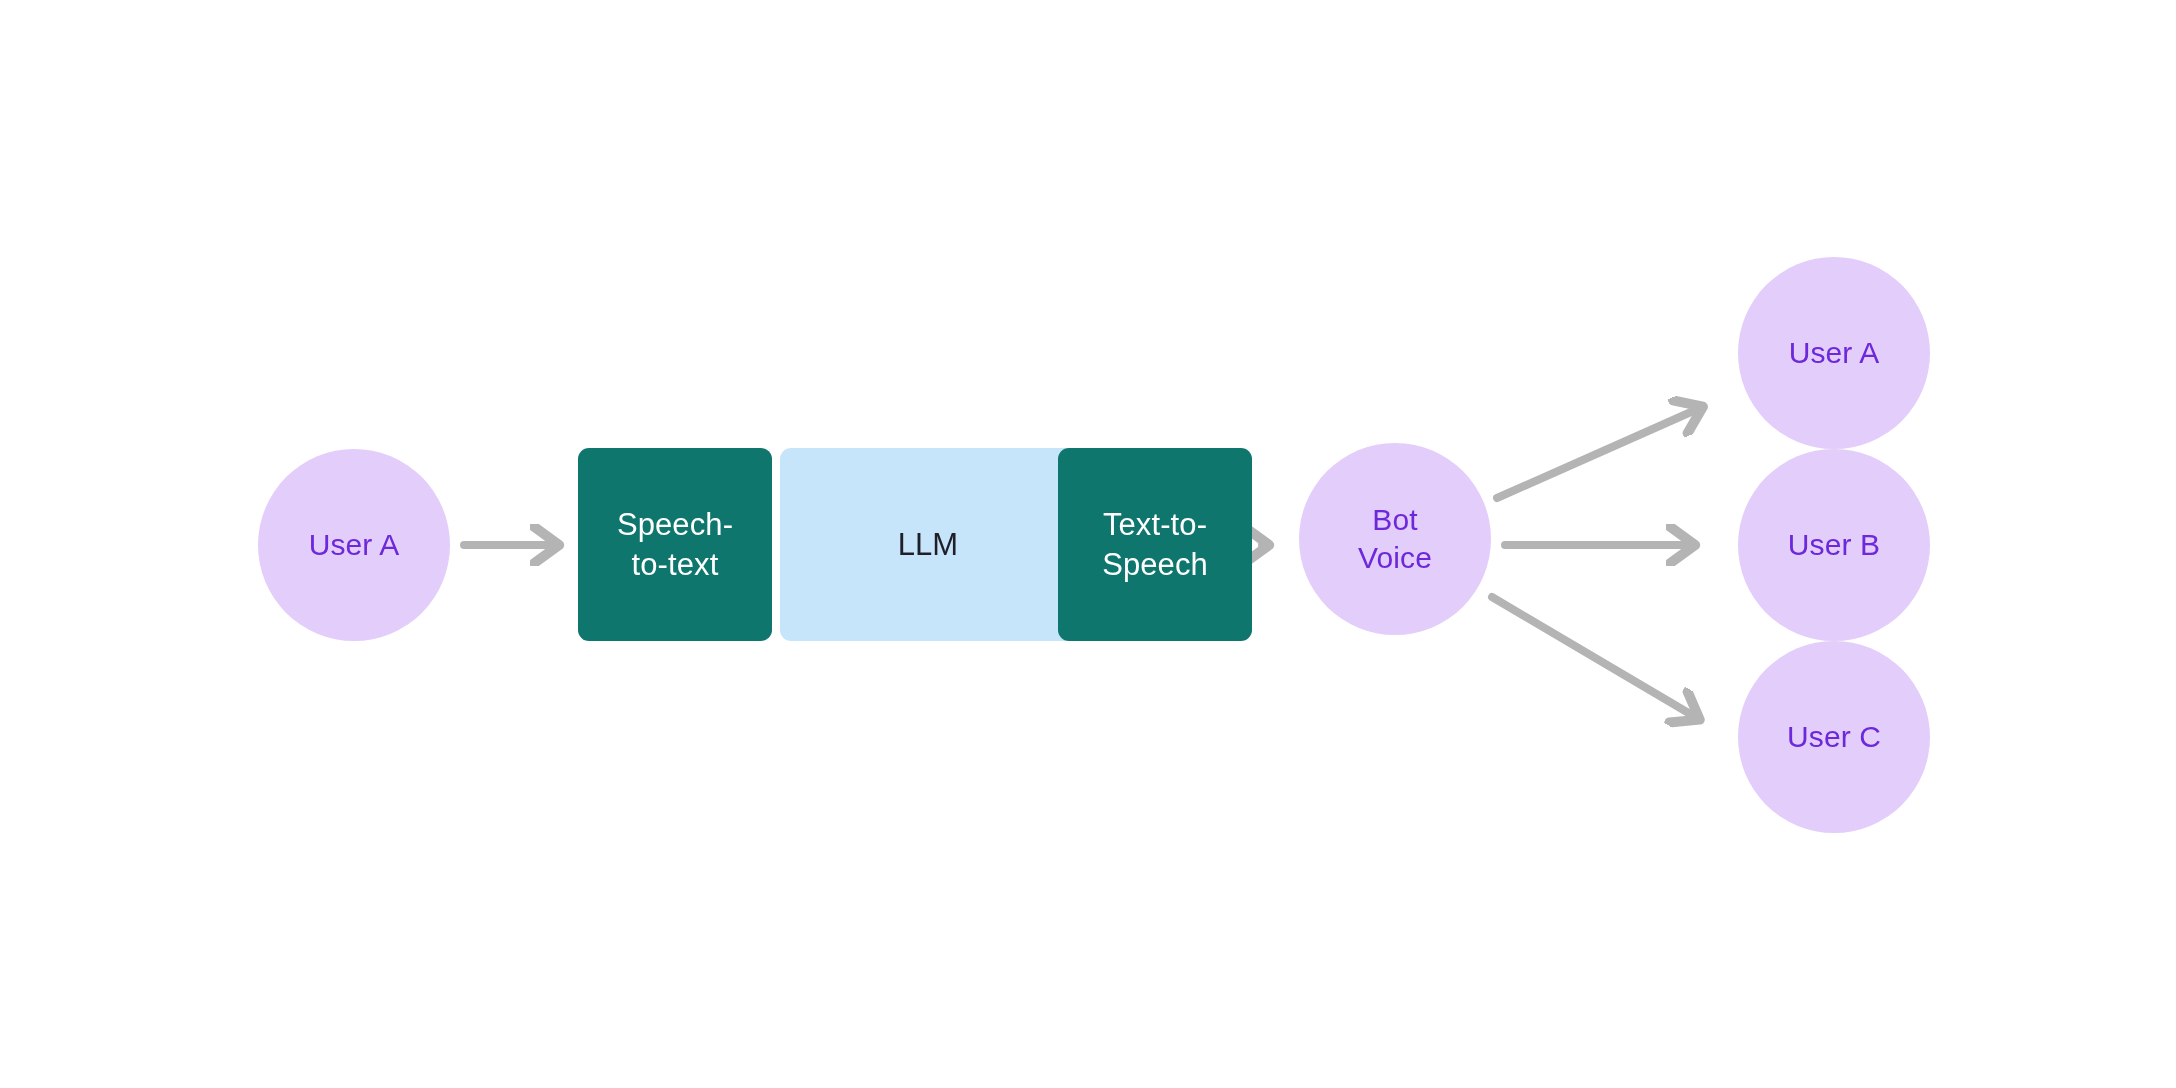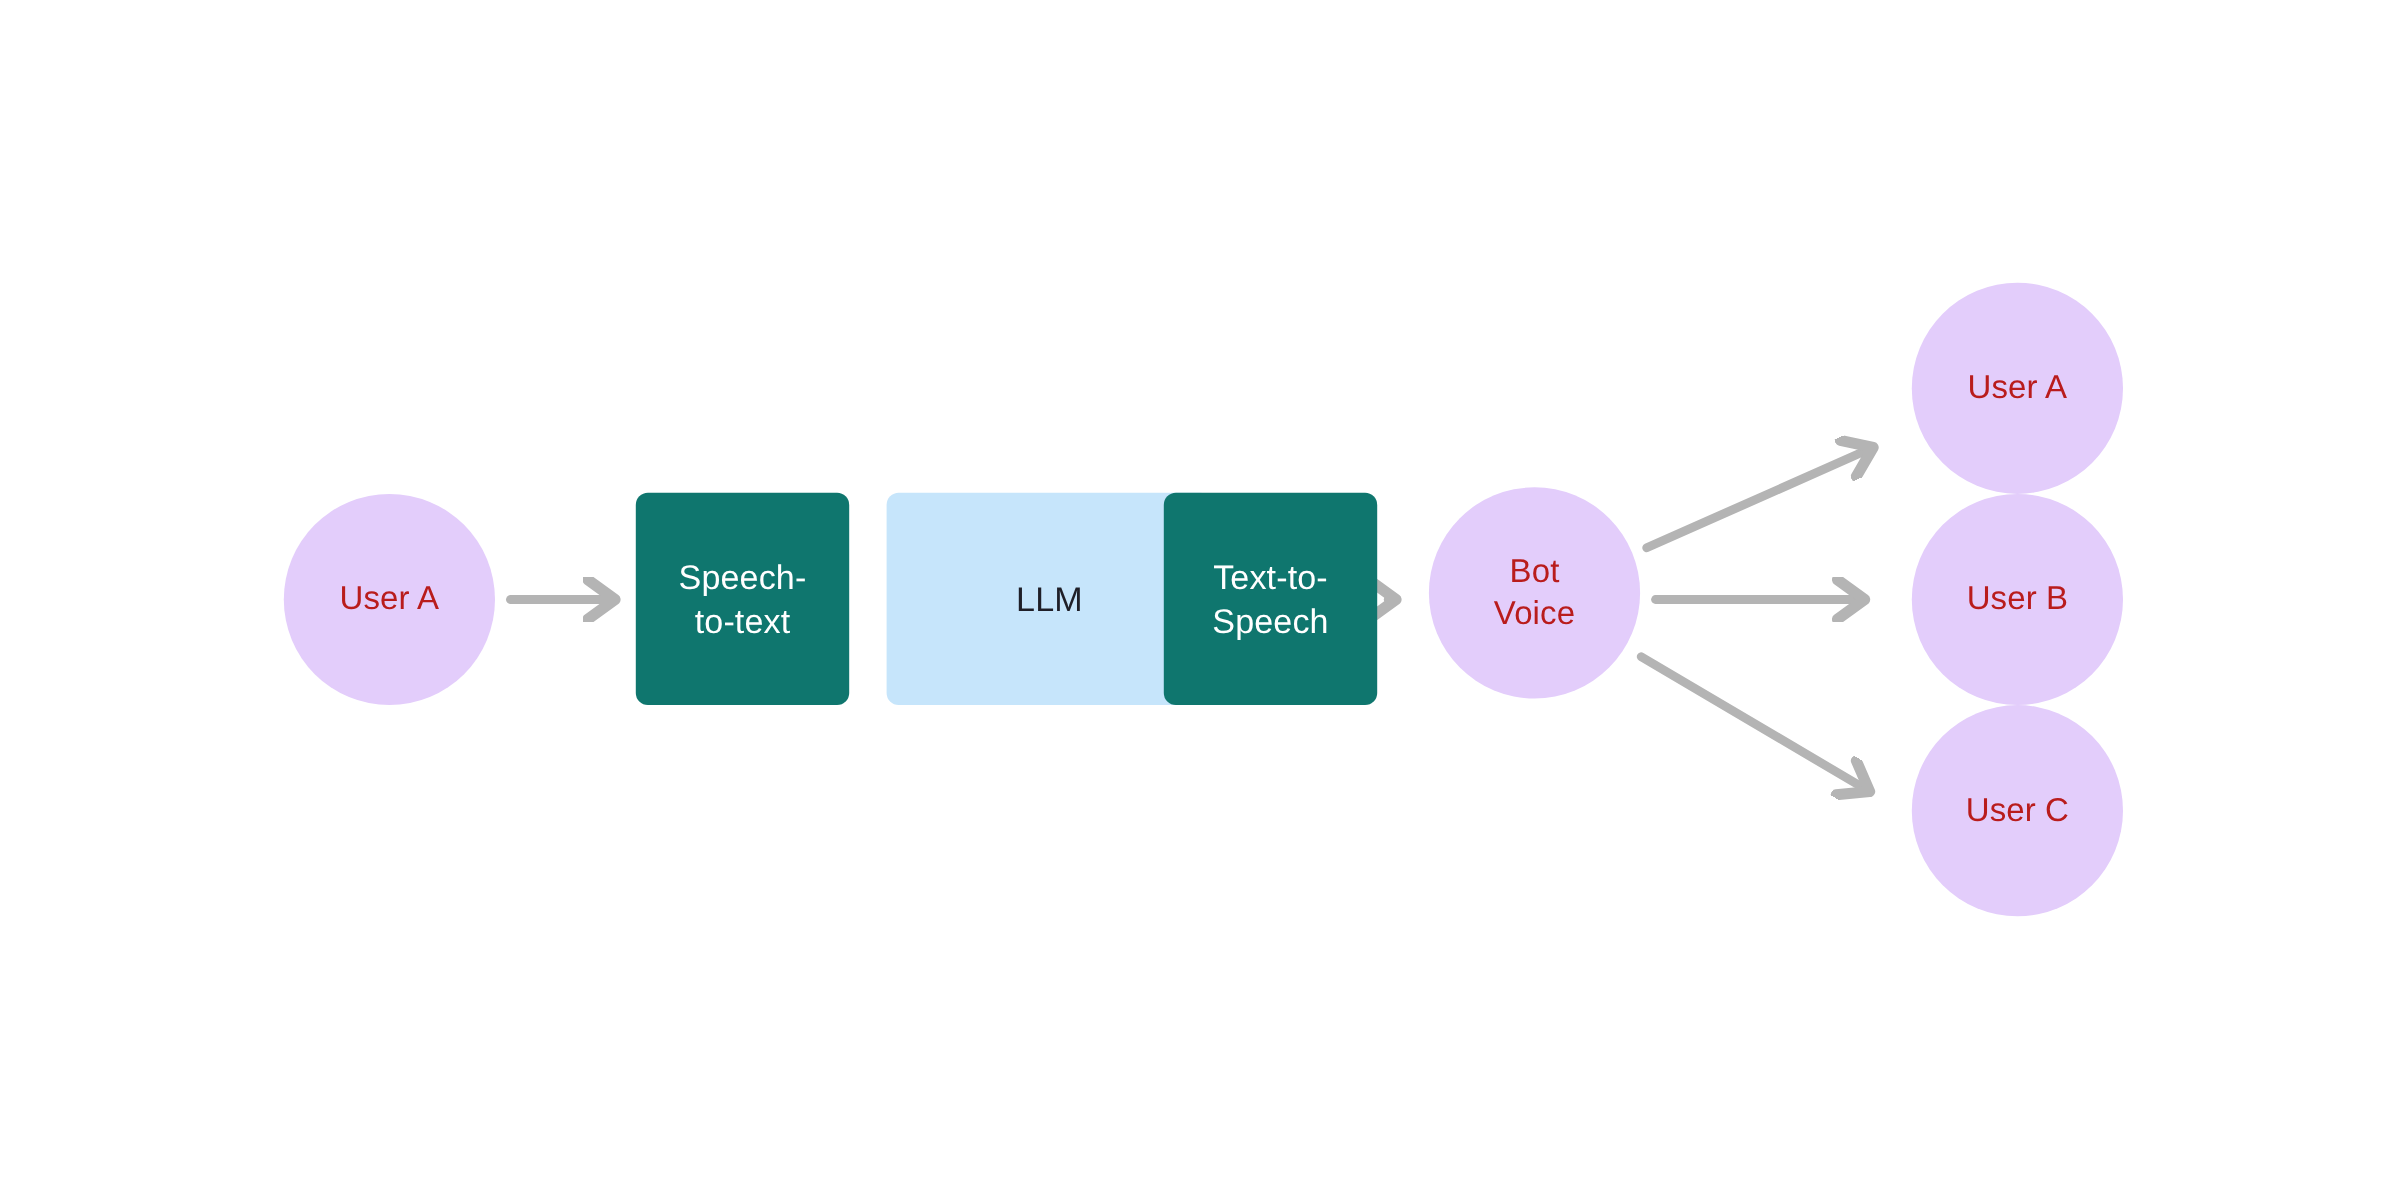--- a/index.html
+++ b/index.html
@@ -37,21 +37,21 @@
     letter-spacing: 0.1px;
   }
   .node .node-label {
     display: block;
     white-space: pre-line;
     padding: 0 6px;
   }
   .node.circle {
     border-radius: 50%;
     background: #E3CDFB;
-    color: #b91c1c;
+    color: #6d28d9;
     font-size: 30px;
   }
   .node.rect {
     border-radius: 11px;
     font-size: 31px;
   }
   .node.rect.solid {
     background: #0f766e;
     color: #ffffff;
   }
@@ -82,21 +82,21 @@
 
   <div class="node circle" style="left:258px; top:449px; width:192px; height:192px;">
     <span class="node-label">User A</span>
   </div>
 
   <div class="node rect solid" style="left:578px; top:448px; width:194px; height:193px;">
     <span class="node-label">Speech-
 to-text</span>
   </div>
 
-  <div class="node rect tint" style="left:806px; top:448px; width:296px; height:193px;">
+  <div class="node rect tint" style="left:780px; top:448px; width:296px; height:193px;">
     <span class="node-label">LLM</span>
   </div>
 
   <div class="node rect solid" style="left:1058px; top:448px; width:194px; height:193px;text-align:center;">
     <span class="node-label">Text-to-
 Speech</span>
   </div>
 
   <div class="node circle" style="left:1299px; top:443px; width:192px; height:192px;">
     <span class="node-label">Bot

